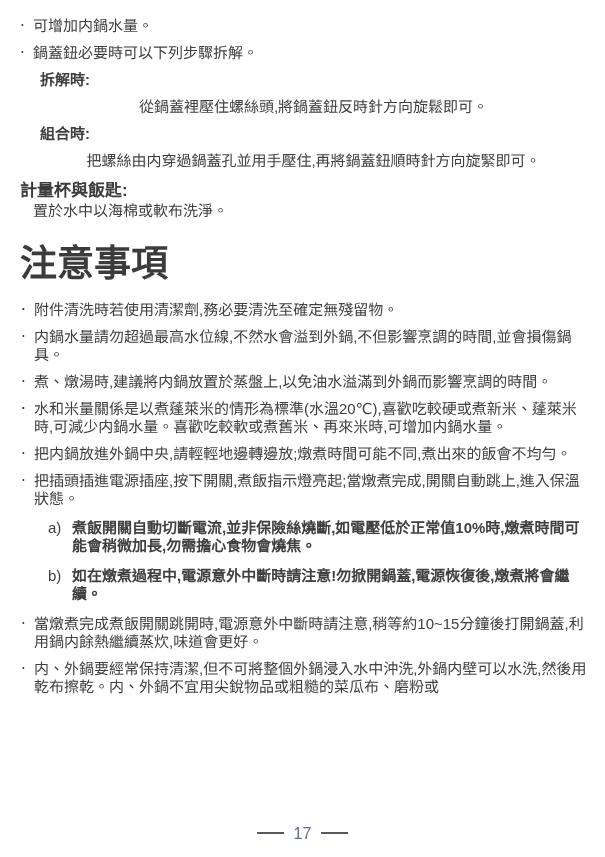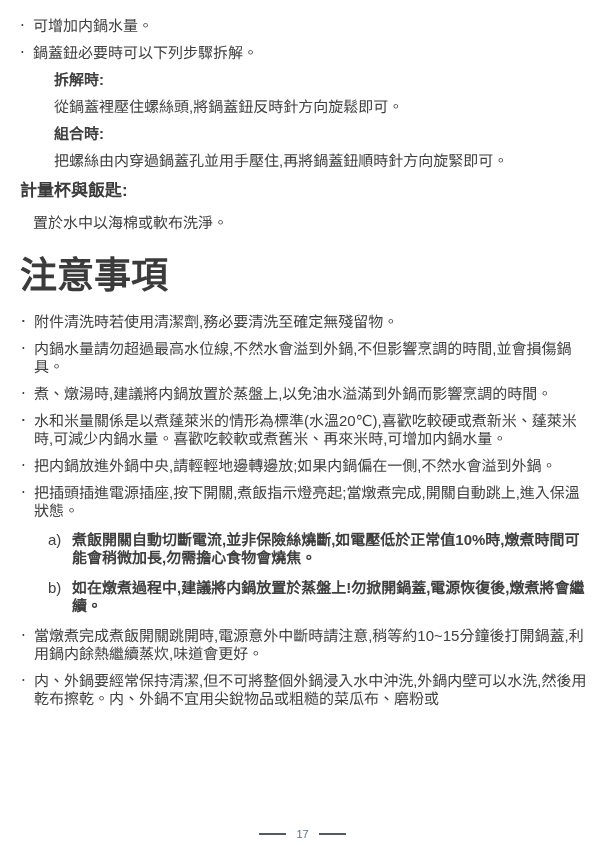--- a/index.html
+++ b/index.html
@@ -20,29 +20,29 @@
   .page{ padding:17px 18px 0 20px; }
 
   .body-line{ font-size:15px; line-height:18px; }
 
   
   .care-item{ position:relative; padding-left:13px; margin-bottom:9px; }
   .bullet{
     position:absolute; left:0; top:0;
     font-size:15px; line-height:18px;
   }
-  .sub-steps{ margin-left:34px; }
+  .sub-steps{ margin-left:20px; }
   .sub-steps .step-label{ font-weight:bold; margin-bottom:9px; }
-  .sub-steps .step-text{ margin-bottom:9px; }
+  .sub-steps .step-text{ margin-bottom:9px;text-align:center; }
 
   
   .cup-heading{
     font-size:17px; line-height:23px; font-weight:bold;
     color:var(--heading);
-    margin-top:6px; margin-bottom:12px;
+    margin-top:6px; margin-bottom:0;
   }
   .cup-text{ margin-left:13px;font-family:Liberation Serif, serif; }
 
   
   .notes-heading{
     font-size:37px; line-height:44px; font-weight:600;
     color:var(--heading);
     margin-top:22px;
   }
 
@@ -51,21 +51,21 @@
   .note-item{ position:relative; padding-left:14px; margin-bottom:9px; }
   .note-item .bullet{ left:1px; }
   .note-subitems{ margin-top:11px; margin-left:14px; }
   .note-subitem{ display:flex; margin-bottom:12px; }
   .subitem-marker{ flex:0 0 24px; }
   .subitem-text{ flex:1;font-weight:bold; }
 
   
   .footer{
     position:absolute; left:0; top:825px; width:100%;
-    text-align:center; font-size:11px; line-height:18px;
+    text-align:center; font-size:16px; line-height:18px;
     color:var(--pagenum);
   }
   .footer-dash{
     display:inline-block; width:27px; height:2px;
     background:var(--footer-dash);
     vertical-align:middle; margin:0 10px 3px 10px;
   }
 </style>
 </head>
 <body>
@@ -134,36 +134,36 @@
   </div>
 
   <div class="note-item body-line">
     <span class="bullet">‧</span>
     <span>水和米量關係是以煮蓬萊米的情形為標準(水溫20℃),喜歡吃較硬或煮新米、蓬萊米時,可減少内鍋水量。喜歡吃較軟或煮舊米、再來米時,可增加内鍋水量。</span>
     
   </div>
 
   <div class="note-item body-line">
     <span class="bullet">‧</span>
-    <span>把内鍋放進外鍋中央,請輕輕地邊轉邊放;如果内鍋偏在一側,不然水會溢到外鍋。</span>
+    <span>把内鍋放進外鍋中央,請輕輕地邊轉邊放;燉煮時間可能不同,煮出來的飯會不均勻。</span>
     
   </div>
 
   <div class="note-item body-line">
     <span class="bullet">‧</span>
     <span>把插頭插進電源插座,按下開關,煮飯指示燈亮起;當燉煮完成,開關自動跳上,進入保溫狀態。</span>
     <div class="note-subitems">
   <div class="note-subitem body-line">
     <span class="subitem-marker">a)</span>
     <span class="subitem-text">煮飯開關自動切斷電流,並非保險絲燒斷,如電壓低於正常值10%時,燉煮時間可能會稍微加長,勿需擔心食物會燒焦。</span>
   </div>
 
   <div class="note-subitem body-line">
     <span class="subitem-marker">b)</span>
-    <span class="subitem-text">如在燉煮過程中,建議將内鍋放置於蒸盤上!勿掀開鍋蓋,電源恢復後,燉煮將會繼續。</span>
+    <span class="subitem-text">如在燉煮過程中,電源意外中斷時請注意!勿掀開鍋蓋,電源恢復後,燉煮將會繼續。</span>
   </div>
 </div>
   </div>
 
   <div class="note-item body-line">
     <span class="bullet">‧</span>
     <span>當燉煮完成煮飯開關跳開時,電源意外中斷時請注意,稍等約10~15分鐘後打開鍋蓋,利用鍋内餘熱繼續蒸炊,味道會更好。</span>
     
   </div>
 

